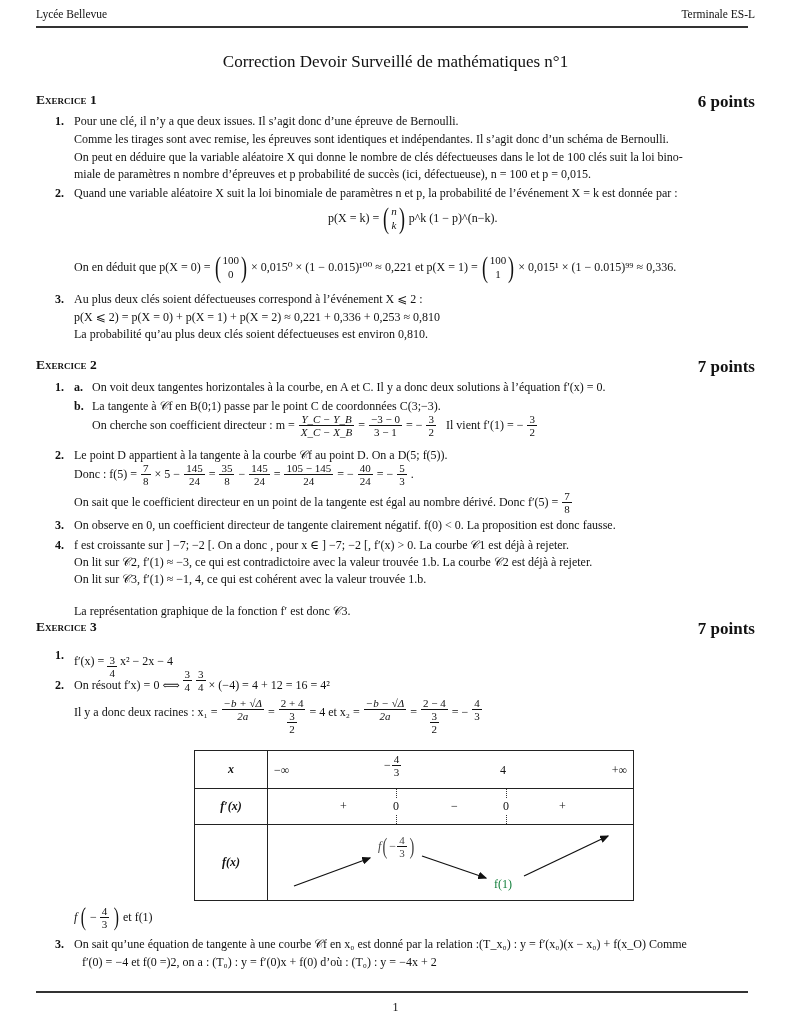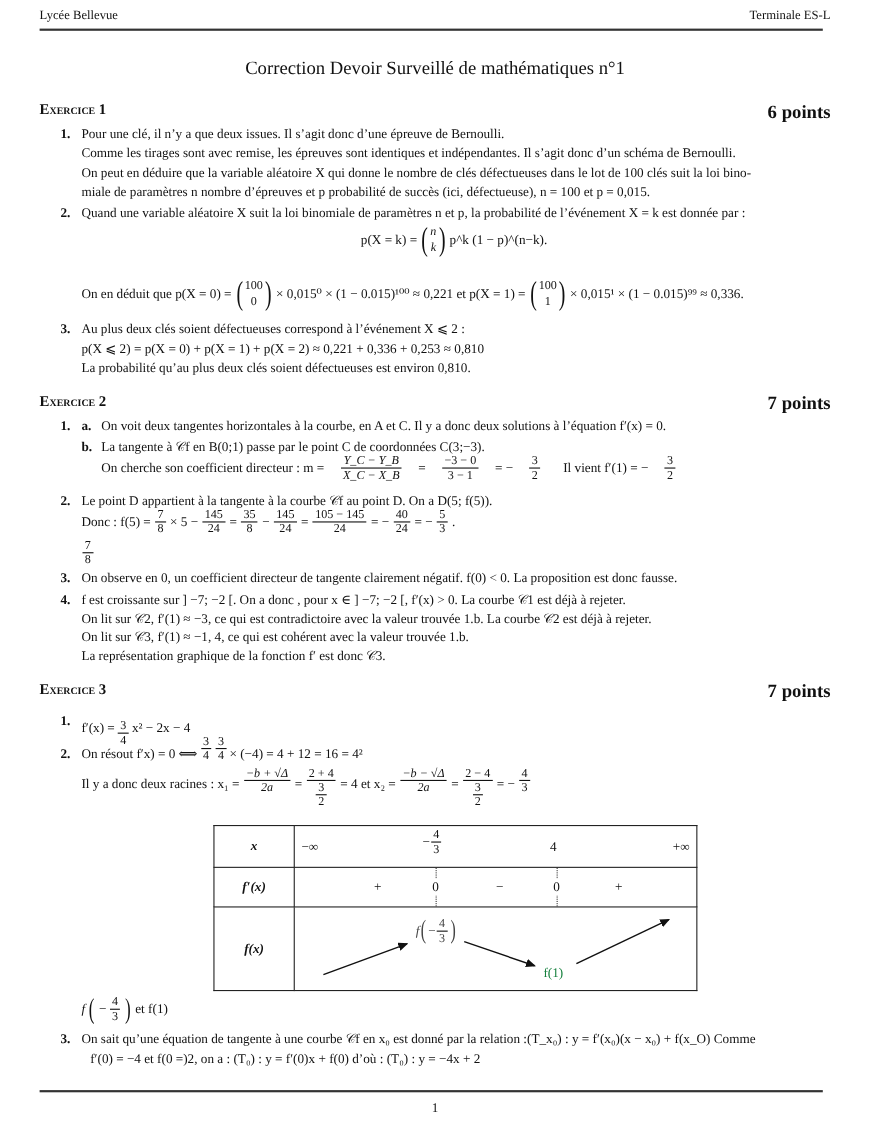--- a/index.html
+++ b/index.html
@@ -87,21 +87,21 @@
 
 <div class="abs ex" style="left:36px;top:357px">Exercice 2</div>
 <div class="abs pts" style="top:357px">7 points</div>
 
 <div class="abs num" style="left:55px;top:380px">1.</div>
 <div class="abs num" style="left:74px;top:380px">a.</div>
 <div class="abs" style="left:92px;top:380px">On voit deux tangentes horizontales à la courbe, en A et C. Il y a donc deux solutions à l’équation f′(x) = 0.</div>
 <div class="abs num" style="left:74px;top:399px">b.</div>
 <div class="abs" style="left:92px;top:399px">La tangente à 𝒞f en B(0;1) passe par le point C de coordonnées C(3;−3).</div>
 
-<div class="abs" style="left:92px;top:413px;display:flex;align-items:center;gap:14px">
+<div class="abs" style="left:92px;top:413px;display:flex;align-items:center;gap:3px">
   <span>On cherche son coefficient directeur : m =</span>
   <span class="frac">
       <i class="n">Y_C − Y_B</i>
       <i class="d">X_C − X_B</i>
     </span>
   <span>=</span>
   <span class="frac">
       <span class="n">−3 − 0</span>
       <span class="d">3 − 1</span>
     </span>
@@ -153,34 +153,35 @@
     </span>
   <span>= −</span>
   <span class="frac">
       <span class="n">5</span>
       <span class="d">3</span>
     </span>
   <span>.</span>
 </div>
 
 <div class="abs" style="left:74px;top:490px;display:flex;align-items:center;gap:3px">
+  <span>On sait que le coefficient directeur en un point de la tangente est égal au nombre dérivé. Donc f′(5) =</span>
   <span class="frac">
       <span class="n">7</span>
       <span class="d">8</span>
     </span>
 </div>
 
 <div class="abs num" style="left:55px;top:518px">3.</div>
 <div class="abs" style="left:74px;top:518px">On observe en 0, un coefficient directeur de tangente clairement négatif. f(0) &lt; 0. La proposition est donc fausse.</div>
 
 <div class="abs num" style="left:55px;top:538px">4.</div>
 <div class="abs" style="left:74px;top:538px">f est croissante sur ] −7; −2 [. On a donc , pour x ∈ ] −7; −2 [, f′(x) &gt; 0. La courbe 𝒞1 est déjà à rejeter.</div>
 <div class="abs" style="left:74px;top:555px">On lit sur 𝒞2, f′(1) ≈ −3, ce qui est contradictoire avec la valeur trouvée 1.b. La courbe 𝒞2 est déjà à rejeter.</div>
 <div class="abs" style="left:74px;top:572px">On lit sur 𝒞3, f′(1) ≈ −1, 4, ce qui est cohérent avec la valeur trouvée 1.b.</div>
-<div class="abs" style="left:74px;top:589px">La représentation graphique de la fonction f′ est donc 𝒞3.</div>
+<div class="abs" style="left:74px;top:604px">La représentation graphique de la fonction f′ est donc 𝒞3.</div>
 
 <div class="abs ex" style="left:36px;top:619px">Exercice 3</div>
 <div class="abs pts" style="top:619px">7 points</div>
 
 <div class="abs num" style="left:55px;top:648px">1.</div>
 <div class="abs" style="left:74px;top:654px;display:flex;align-items:flex-start;gap:2px">
   <span>f′(x) =</span>
   <span class="frac">
       <span class="n">3</span>
       <span class="d">4</span>

